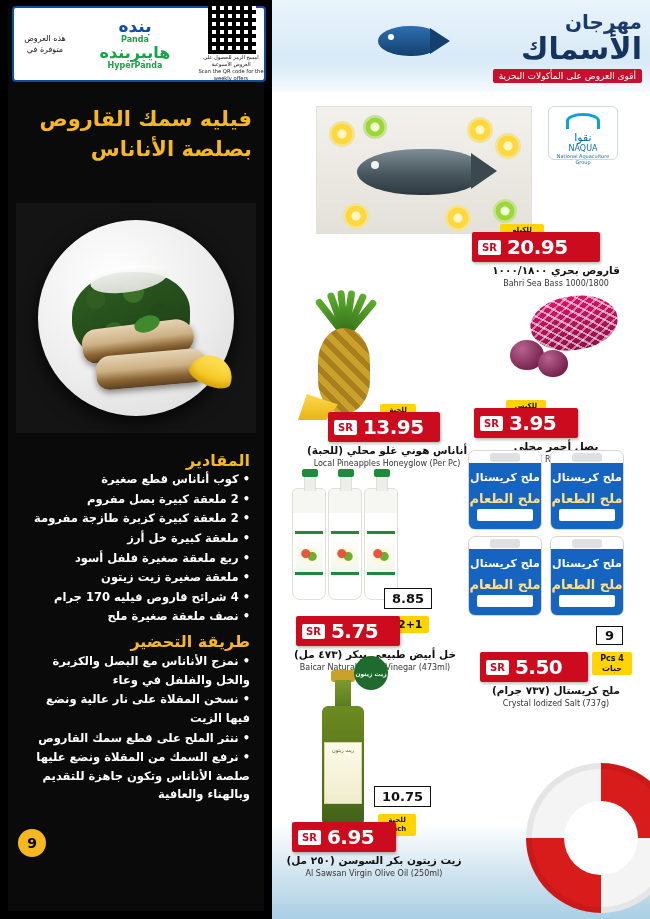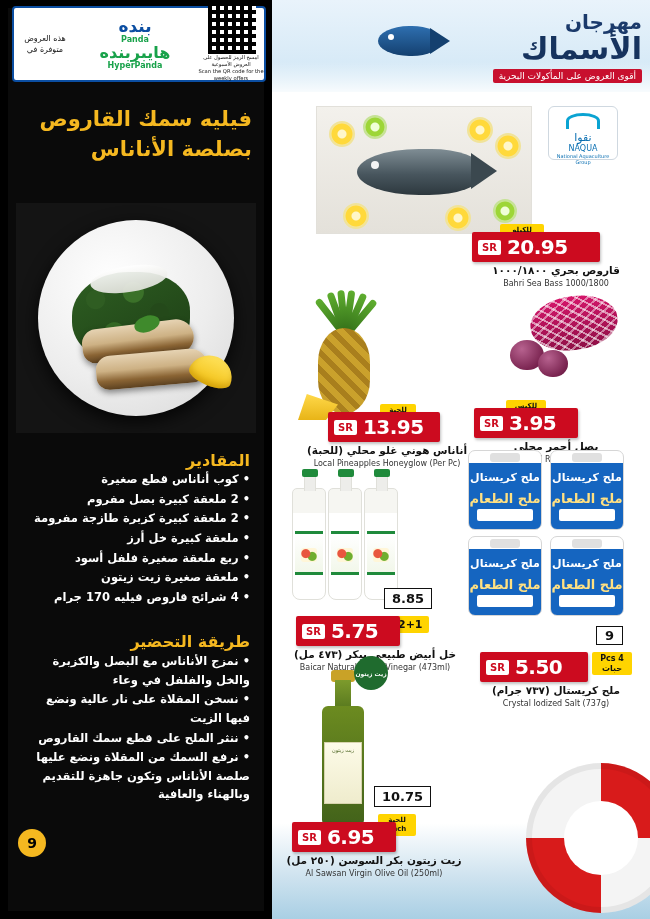--- a/index.html
+++ b/index.html
@@ -551,20 +551,21 @@
 
       <div class="section-head ingredients-head">المقادير</div>
       <ul class="list ingredients-list">
         <li>• كوب أناناس قطع صغيرة</li>
         <li>• 2 ملعقة كبيرة بصل مفروم</li>
         <li>• 2 ملعقة كبيرة كزبرة طازجة مفرومة</li>
         <li>• ملعقة كبيرة خل أرز</li>
         <li>• ربع ملعقة صغيرة فلفل أسود</li>
         <li>• ملعقة صغيرة زيت زيتون</li>
         <li>• 4 شرائح قاروص فيليه 170 جرام</li>
+        <li>• نصف ملعقة صغيرة ملح</li>
       </ul>
 
       <div class="section-head method-head">طريقة التحضير</div>
       <ul class="list method-list">
         <li>• نمزج الأناناس مع البصل والكزبرة والخل والفلفل في وعاء</li>
         <li>• نسخن المقلاة على نار عالية ونضع فيها الزيت</li>
         <li>• ننثر الملح على قطع سمك القاروص</li>
         <li>• نرفع السمك من المقلاة ونضع عليها صلصة الأناناس وتكون جاهزة للتقديم وبالهناء والعافية</li>
       </ul>
 

